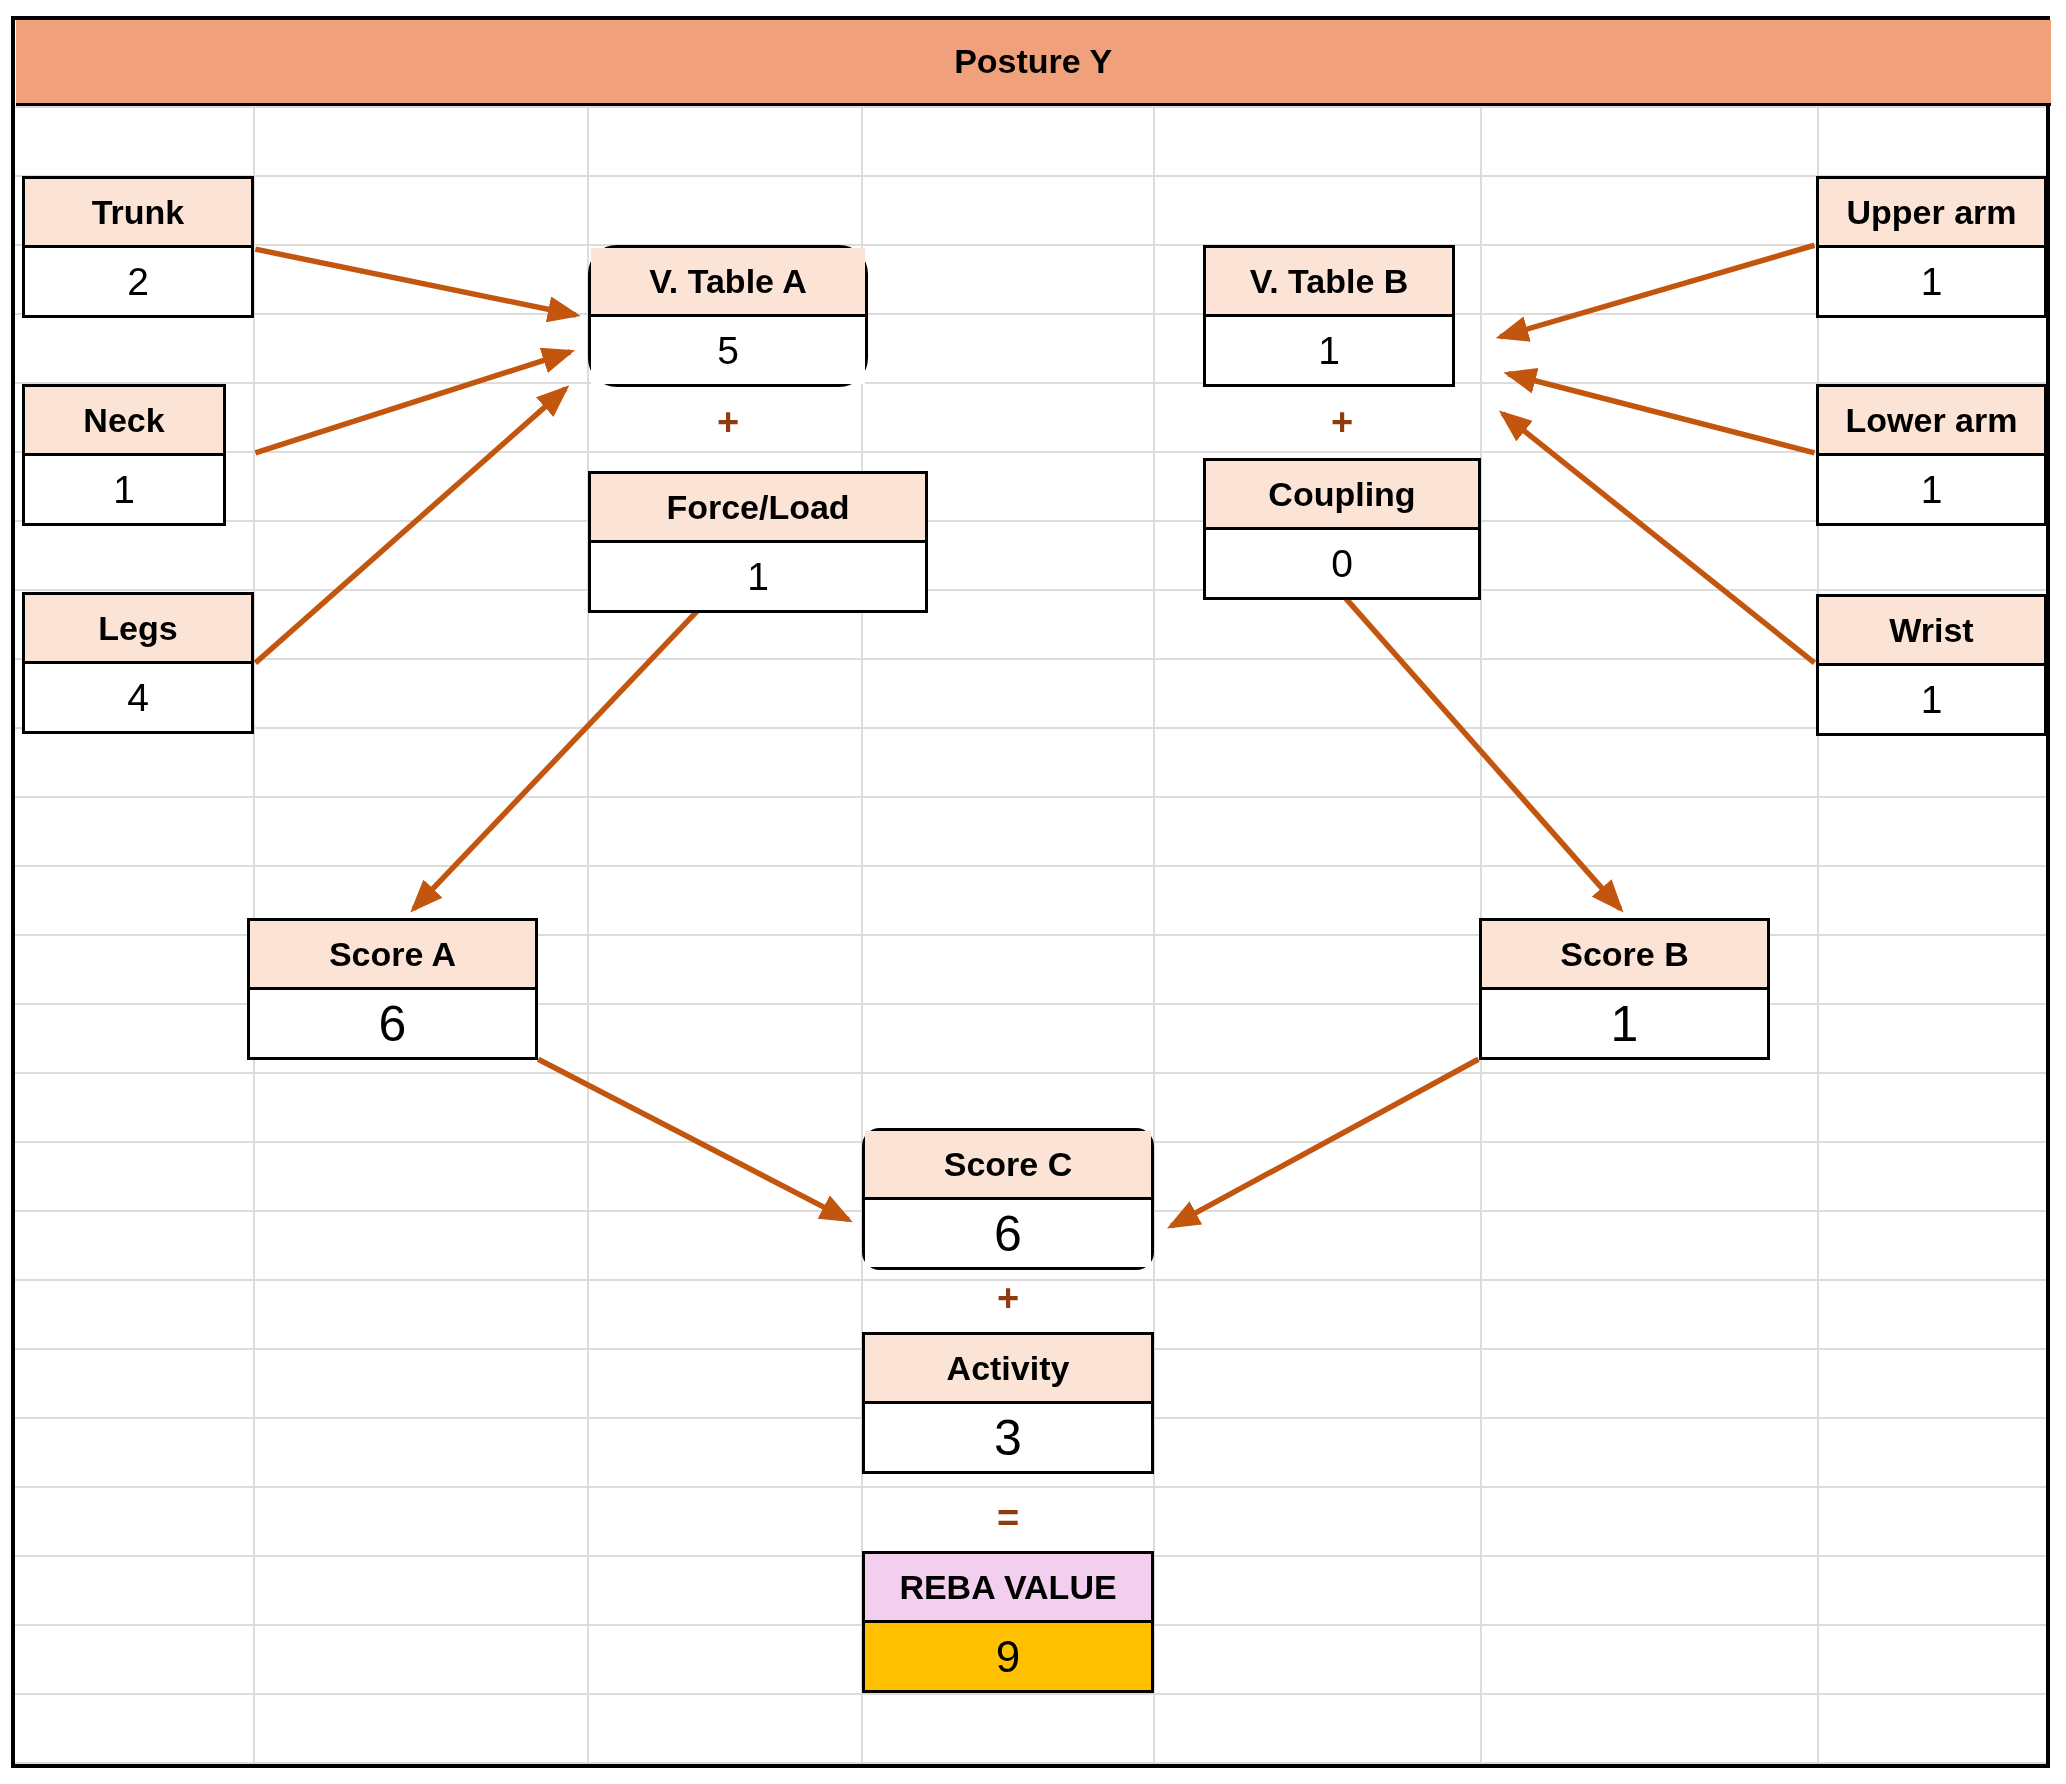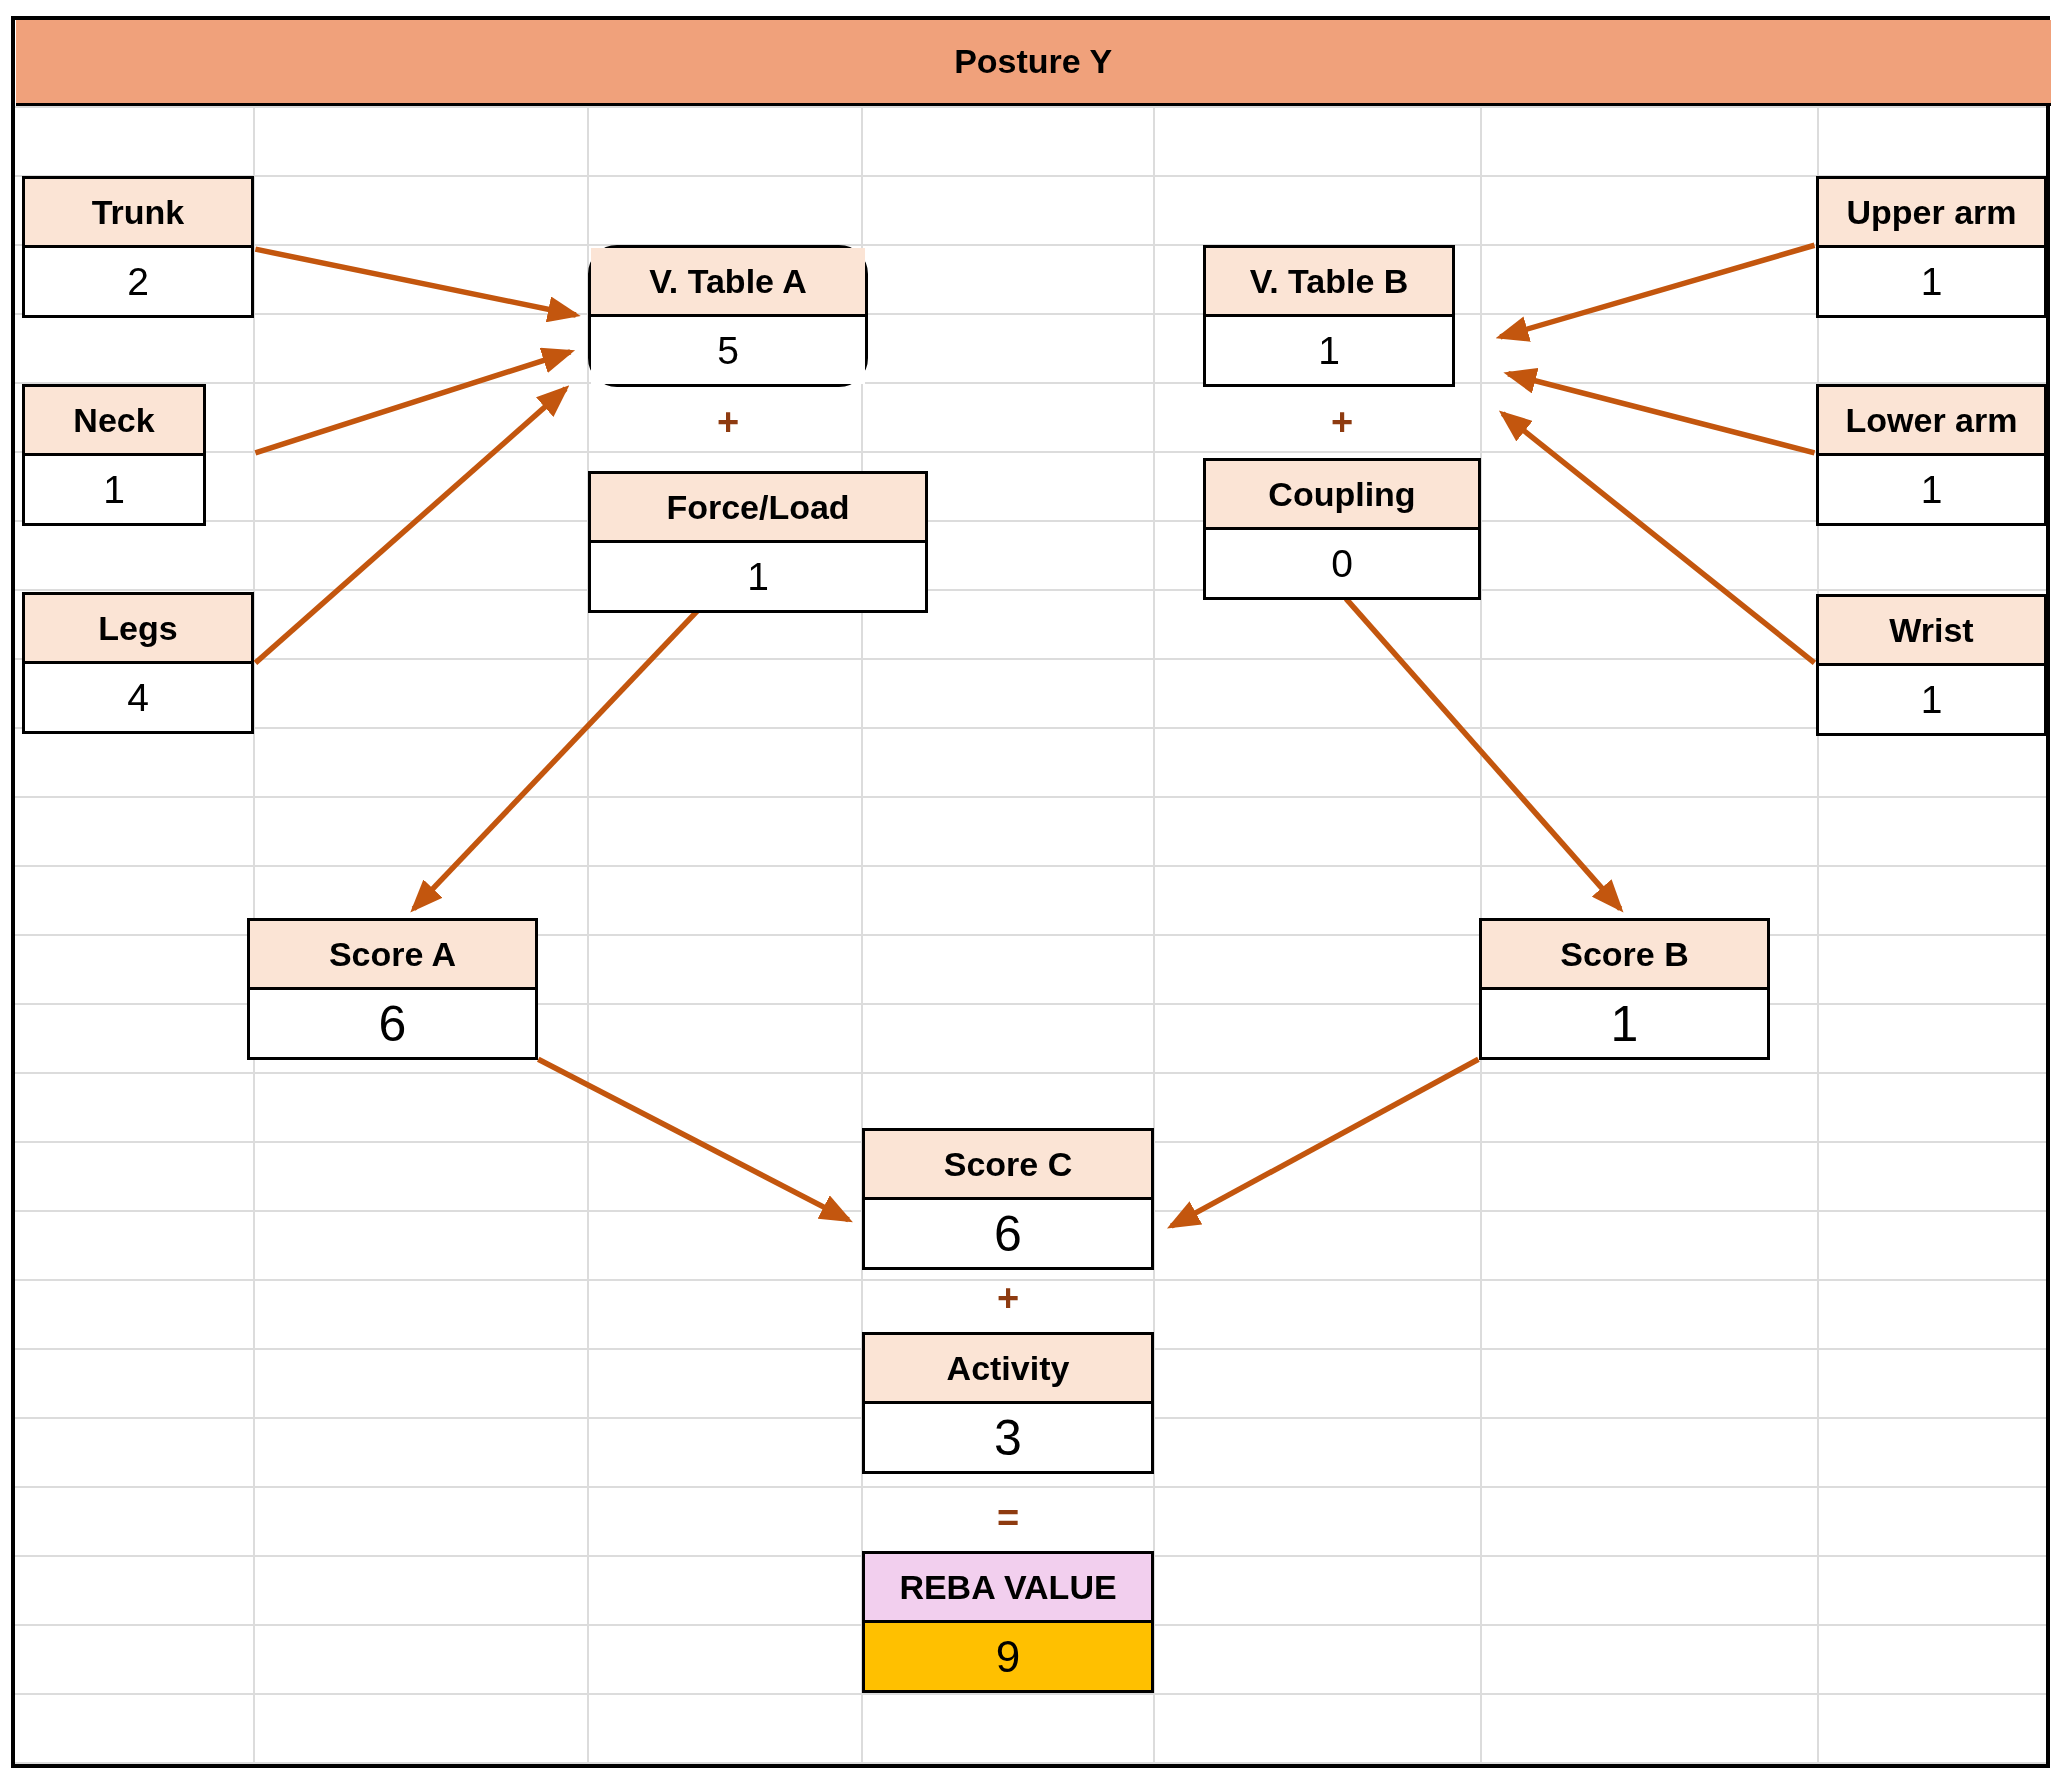--- a/index.html
+++ b/index.html
@@ -78,21 +78,21 @@
     <line x1="905" y1="764" x2="528" y2="1160" marker-end="url(#ah)"></line>
     <line x1="1718" y1="764" x2="2068" y2="1160" marker-end="url(#ah)"></line>
     <line x1="687" y1="1352" x2="1083" y2="1557" marker-end="url(#ah)"></line>
     <line x1="1887" y1="1352" x2="1495" y2="1565" marker-end="url(#ah)"></line>
   </svg>
 
   <div class="node" style="left:22px;top:176px;width:232px;">
     <div class="hdr">Trunk</div>
     <div class="val">2</div>
   </div>
-  <div class="node" style="left:22px;top:384px;width:184px;">
+  <div class="node" style="left:22px;top:384px;width:204px;">
     <div class="hdr">Neck</div>
     <div class="val">1</div>
   </div>
   <div class="node" style="left:22px;top:592px;width:232px;">
     <div class="hdr">Legs</div>
     <div class="val">4</div>
   </div>
 
   <div class="node" style="left:1816px;top:176px;width:231px;">
     <div class="hdr">Upper arm</div>
@@ -129,21 +129,21 @@
 
   <div class="node" style="left:247px;top:918px;width:291px;text-align:center;">
     <div class="hdr">Score A</div>
     <div class="val big">6</div>
   </div>
   <div class="node" style="left:1479px;top:918px;width:291px;">
     <div class="hdr">Score B</div>
     <div class="val big">1</div>
   </div>
 
-  <div class="node" style="left:862px;top:1128px;width:292px;">
+  <div class="node" style="left:862px;top:1128px;width:292px;border-radius:18px;">
     <div class="hdr">Score C</div>
     <div class="val big">6</div>
   </div>
   <div class="op" style="left:862px;top:1266px;width:292px;height:64px;">+</div>
   <div class="node" style="left:862px;top:1332px;width:292px;">
     <div class="hdr">Activity</div>
     <div class="val big">3</div>
   </div>
   <div class="op" style="left:862px;top:1486px;width:292px;height:64px;">=</div>
   <div class="node reba" style="left:862px;top:1551px;width:292px;text-align:right;">

